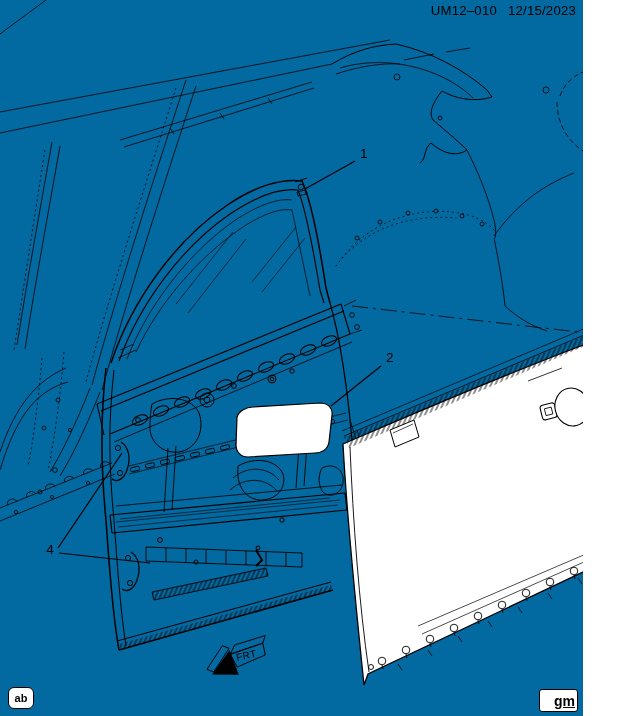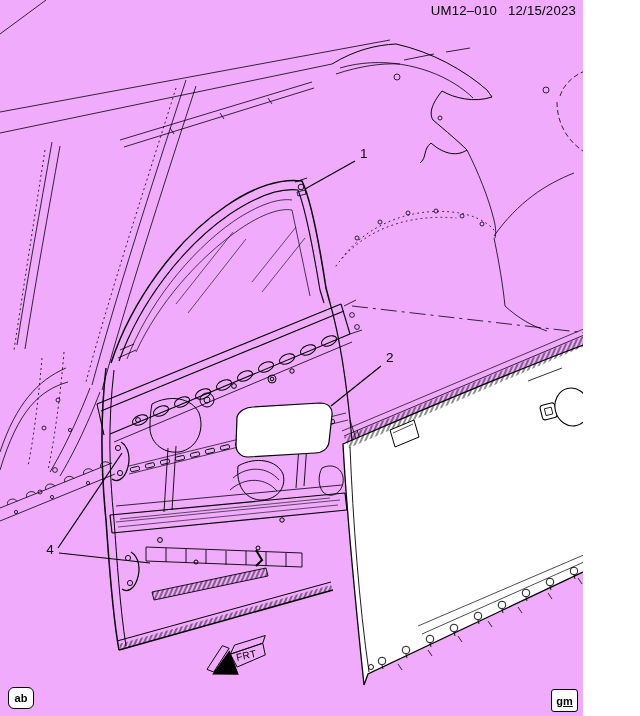--- a/index.html
+++ b/index.html
@@ -1,23 +1,23 @@
 <!DOCTYPE html>
 <html><head>
 <meta charset="utf-8">
 <style>
   html,body{margin:0;padding:0;background:#fff;}
-  .page{position:relative;width:583px;height:716px;background:#f0abfc;overflow:hidden;
+  .page{position:relative;width:583px;height:716px;background:#0369a1;overflow:hidden;
         font-family:"Liberation Sans",sans-serif;color:#000;}
   .hdr{position:absolute;top:3px;right:7px;font-size:13.2px;letter-spacing:.2px;
        display:flex;gap:11px;font-weight:500;}
   .tag{position:absolute;border:1.4px solid #000;background:#fff;font-weight:bold;
        display:flex;align-items:center;justify-content:center;}
   .tag-ab{left:8px;top:687px;width:24px;height:20px;border-radius:6px;font-size:11px;}
-  .tag-gm{right:5px;top:689px;width:25px;height:21px;border-radius:3px;font-size:11px;}
+  .tag-gm{right:5px;top:689px;width:25px;height:21px;border-radius:3px;font-size:14px;padding-left:12px;}
   .tag-gm span{text-decoration:underline;}
   svg{position:absolute;left:0;top:0;}
   svg text{font-family:"Liberation Sans",sans-serif;fill:#000;}
   .callout-num{font-size:13.5px;}
   .frt-label{font-size:10px;letter-spacing:.5px;}
 </style>
 </head>
 <body>
 
 <div class="page">

